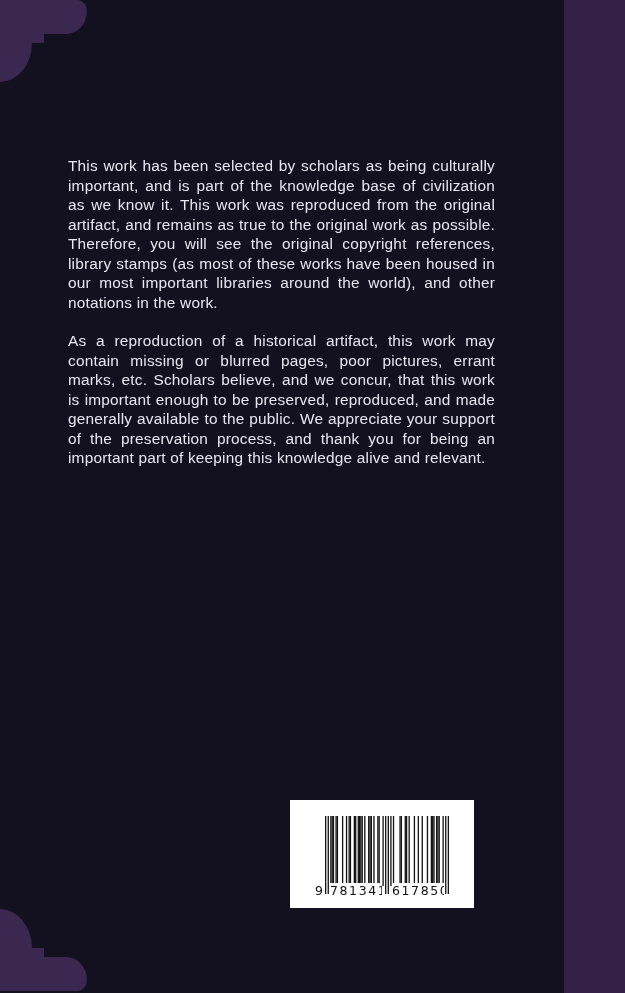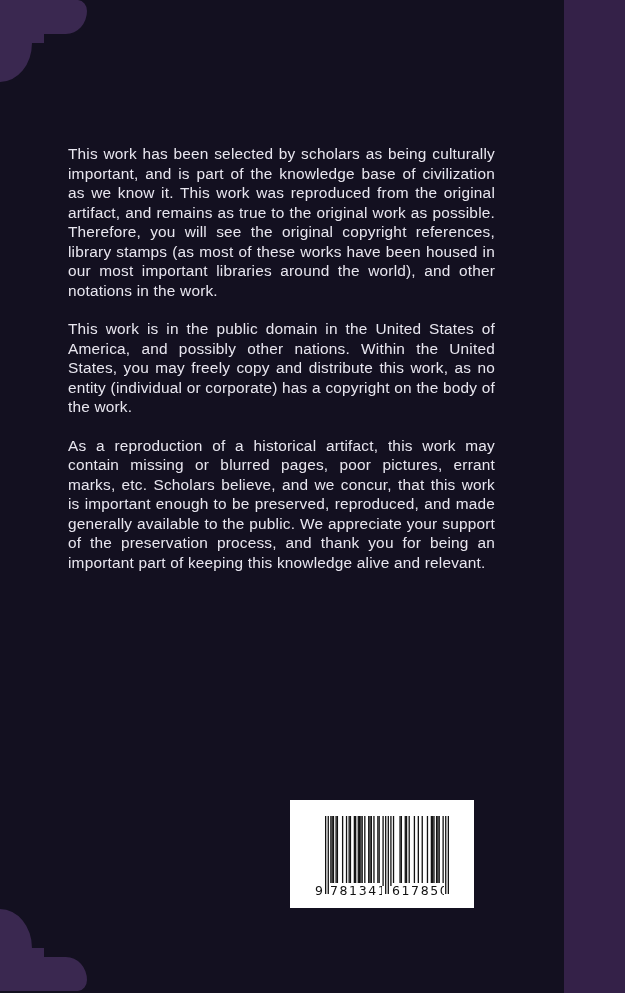--- a/index.html
+++ b/index.html
@@ -27,21 +27,21 @@
     position: absolute;
     left: 0;
     display: block;
   }
   .corner.top { top: 0; }
   .corner.bottom { bottom: 0; transform: scaleY(-1); }
   .corner path { fill: var(--accent_corner, #3a2850); }
   .text-block {
     position: absolute;
     left: 68px;
-    top: 144px;
+    top: 156px;
     width: 427px;
     color: var(--text, #e8e6ef);
     font-size: 15.4px;
     line-height: 19.5px;
     letter-spacing: 0.2px;
     text-align: justify;
   }
   .text-block p { margin: 0 0 19px 0; }
   .barcode-panel {
     position: absolute;
@@ -91,21 +91,20 @@
   <svg class="corner top" width="88" height="84" viewBox="0 0 88 84" aria-hidden="true">
     <path d="M0 0 L78 0 A10 11 0 0 1 87 11 A21 23 0 0 1 66 34 L44 34 L44 43 L32 43 A32 39 0 0 1 0 82 Z"></path>
   </svg>
 
   <svg class="corner bottom" width="88" height="88" viewBox="0 0 88 84" aria-hidden="true">
     <path d="M0 0 L78 0 A10 11 0 0 1 87 11 A21 23 0 0 1 66 34 L44 34 L44 43 L32 43 A32 39 0 0 1 0 82 Z"></path>
   </svg>
 
   <div class="text-block">
     <p>This work has been selected by scholars as being culturally important, and is part of the knowledge base of civilization as we know it. This work was reproduced from the original artifact, and remains as true to the original work as possible. Therefore, you will see the original copyright references, library stamps (as most of these works have been housed in our most important libraries around the world), and other notations in the work.</p>
-    <p>This work is in the public domain in the United States of America, and possibly other nations. Within the United States, you may freely copy and distribute this work, as no entity (individual or corporate) has a copyright on the body of the work.</p>
     <p>As a reproduction of a historical artifact, this work may contain missing or blurred pages, poor pictures, errant marks, etc. Scholars believe, and we concur, that this work is important enough to be preserved, reproduced, and made generally available to the public. We appreciate your support of the preservation process, and thank you for being an important part of keeping this knowledge alive and relevant.</p>
   </div>
 
   <div class="barcode-panel">
     <div class="barcode">
       <svg width="124" height="84" viewBox="0 0 95 84" preserveAspectRatio="none">
           <rect x="0" y="0" width="1" height="78"></rect>
           <rect x="2" y="0" width="1" height="78"></rect>
           <rect x="4" y="0" width="1" height="70"></rect>
           <rect x="5" y="0" width="1" height="70"></rect>

